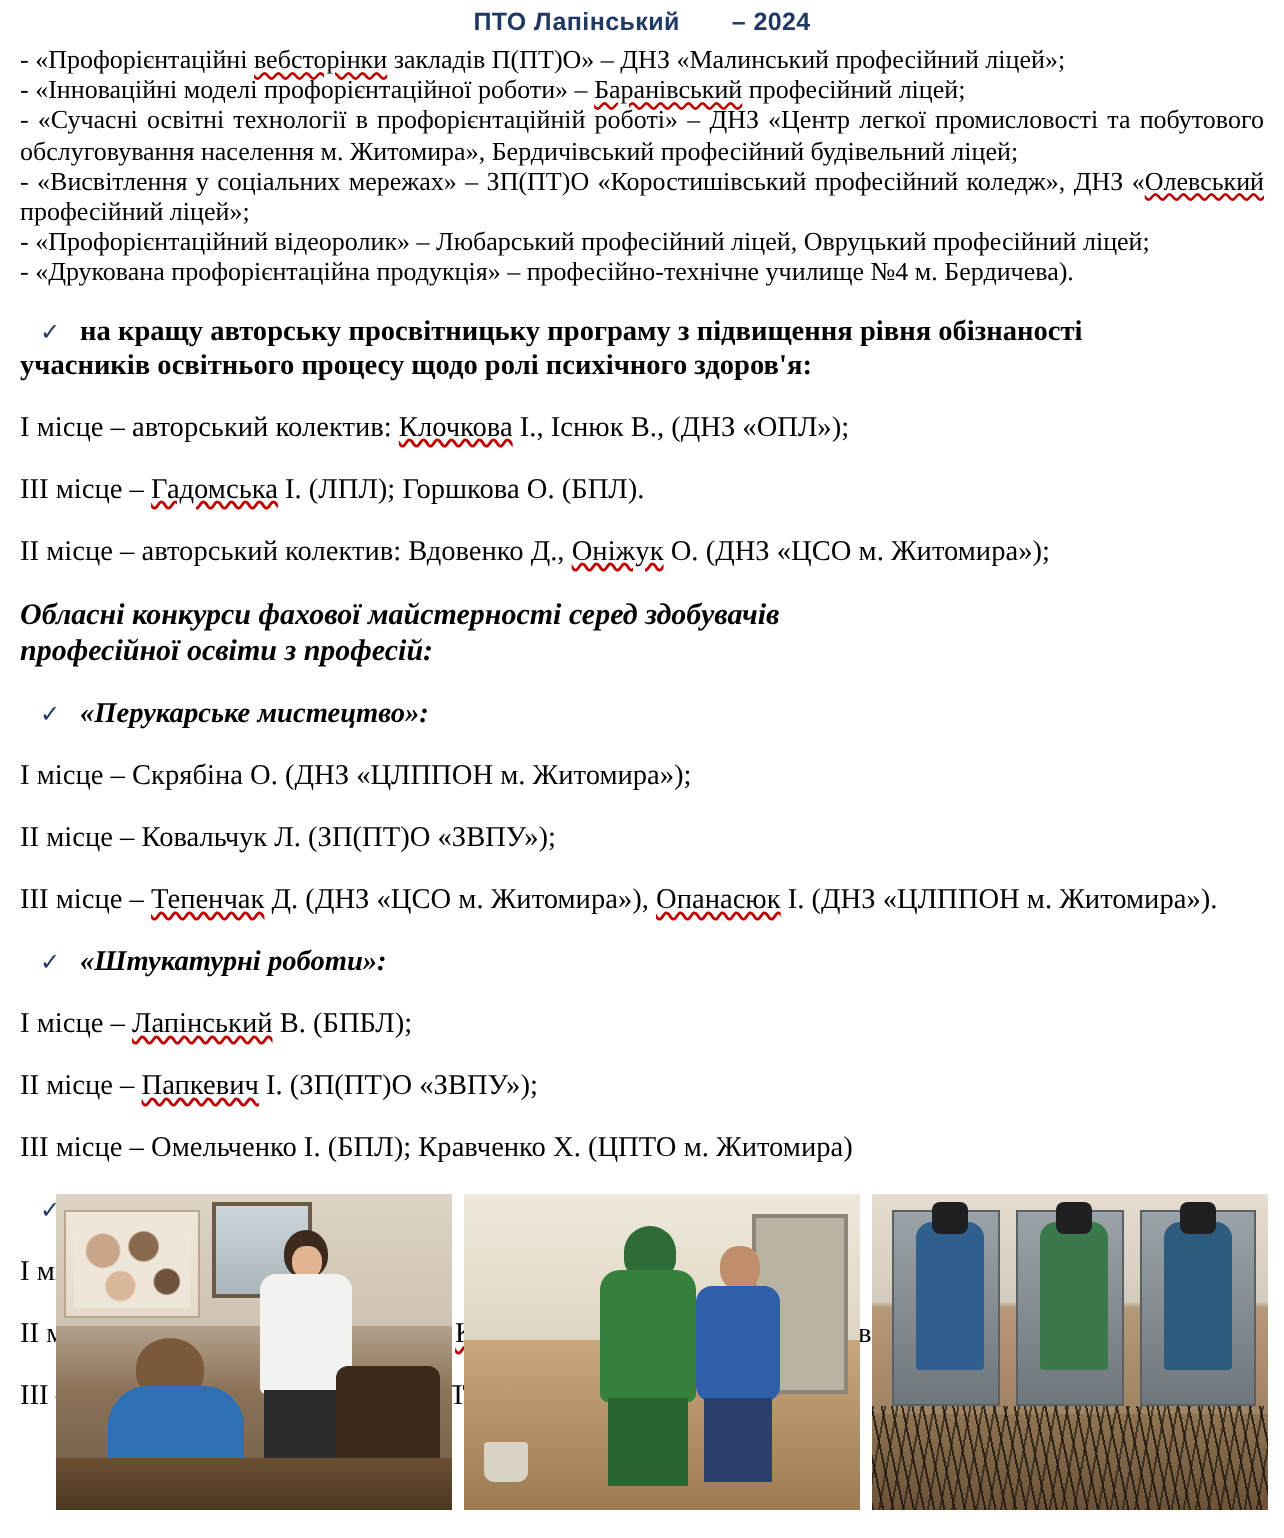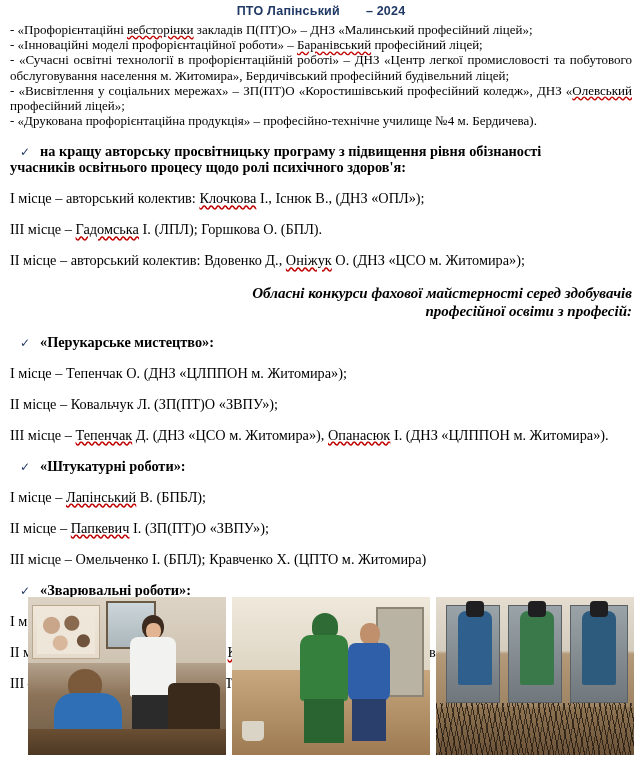--- a/index.html
+++ b/index.html
@@ -59,29 +59,30 @@
     font-family: "DejaVu Sans", sans-serif;
     font-size: 12px;
     display: inline-block;
     width: 30px;
     text-align: center;
   }
   .bold-italic {
     font-weight: bold;
   }
   .center-head {
-    text-align: right;
+    text-align: left;
     font-weight: bold;
     font-style: italic;
     font-size: 15px;
     line-height: 1.2;
     margin: 12px 0 6px 0;
   }
   .sub-head {
     font-weight: bold;
+    font-style: italic;
     font-size: 14.3px;
   }
   .photos {
     position: absolute;
     left: 28px;
     bottom: 14px;
     display: flex;
     gap: 6px;
   }
   .photo {
@@ -254,20 +255,21 @@
 
   <div class="header">
     <span>ПТО Лапінський</span><span class="sep"></span><span>– 2024</span>
   </div>
 
   <div class="body-text">
     <p>- «Профорієнтаційні <span class="uw">вебсторінки</span> закладів П(ПТ)О» – ДНЗ «Малинський професійний ліцей»;</p>
     <p>- «Інноваційні моделі профорієнтаційної роботи» – <span class="uw">Баранівський</span> професійний ліцей;</p>
     <p>- «Сучасні освітні технології в профорієнтаційній роботі» – ДНЗ «Центр легкої промисловості та побутового обслуговування населення м. Житомира», Бердичівський професійний будівельний ліцей;</p>
     <p>- «Висвітлення у соціальних мережах» – ЗП(ПТ)О «Коростишівський професійний коледж», ДНЗ «<span class="uw">Олевський</span> професійний ліцей»;</p>
+    <p>- «Профорієнтаційний відеоролик» – Любарський професійний ліцей, Овруцький професійний ліцей;</p>
     <p>- «Друкована профорієнтаційна продукція» – професійно-технічне училище №4 м. Бердичева).</p>
   </div>
 
   <div class="check-line">
     <p>
       <span class="check">✓</span><span class="bold-italic">на кращу авторську просвітницьку програму з підвищення рівня обізнаності</span><br>
       <span class="bold-italic">учасників освітнього процесу щодо ролі психічного здоров'я:</span>
     </p>
     <p>І місце – авторський колектив: <span class="uw">Клочкова</span> І., Існюк В., (ДНЗ «ОПЛ»);</p>
     <p>ІІІ місце – <span class="uw">Гадомська</span> І. (ЛПЛ); Горшкова О. (БПЛ).</p>
@@ -277,21 +279,21 @@
   <div class="center-head">
     <span>Обласні конкурси фахової майстерності серед здобувачів</span><br>
     <span>професійної освіти з професій:</span>
   </div>
 
   <div class="check-line">
 
     <p>
       <span class="check">✓</span><span class="sub-head">«Перукарське мистецтво»:</span>
     </p>
-    <p>І місце – Тепенчак О. (ДНЗ «ЦЛППОН м. Житомира»);</p>
+    <p>І місце – Скрябіна О. (ДНЗ «ЦЛППОН м. Житомира»);</p>
     <p>ІІ місце – Ковальчук Л. (ЗП(ПТ)О «ЗВПУ»);</p>
     <p>ІІІ місце – <span class="uw">Тепенчак</span> Д. (ДНЗ «ЦСО м. Житомира»), <span class="uw">Опанасюк</span> І. (ДНЗ «ЦЛППОН м. Житомира»).</p>
 
     <p>
       <span class="check">✓</span><span class="sub-head">«Штукатурні роботи»:</span>
     </p>
     <p>І місце – <span class="uw">Лапінський</span> В. (БПБЛ);</p>
     <p>ІІ місце – <span class="uw">Папкевич</span> І. (ЗП(ПТ)О «ЗВПУ»);</p>
     <p>ІІІ місце – Омельченко І. (БПЛ); Кравченко Х. (ЦПТО м. Житомира)</p>
 

